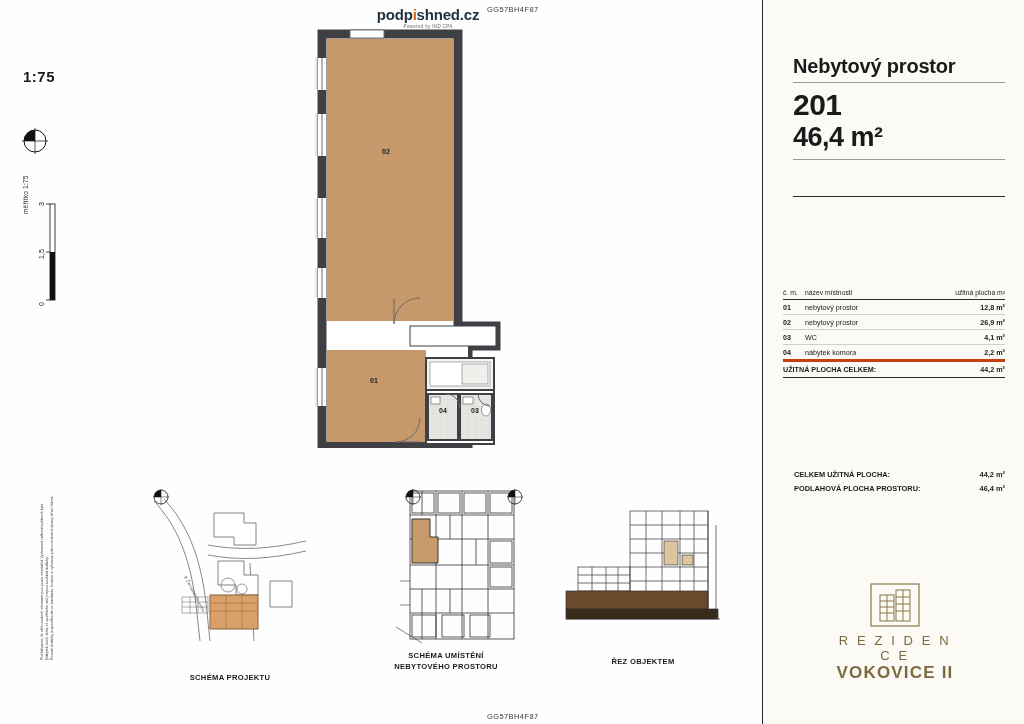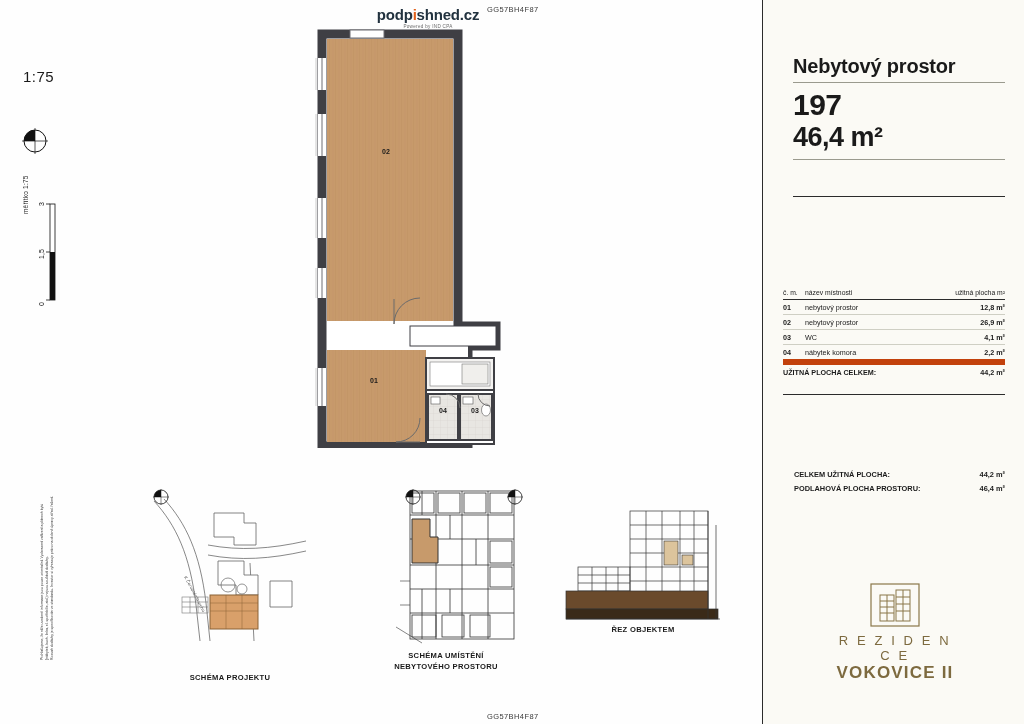--- a/index.html
+++ b/index.html
@@ -43,21 +43,21 @@
   }
   .logo .lg1 .dot { color: #e2601a; }
   .logo .lg2 {
     font-size: 4.6px; color: #6a6a6a; letter-spacing: .3px;
     margin-top: 2px;
   }
 
   
   .scale-label {
     position: absolute; left: 23px; top: 68px;
-    font-size: 15px; font-weight: normal; letter-spacing: .5px;
+    font-size: 15px; font-weight: bold; letter-spacing: .5px;
   }
   .north {
     position: absolute; left: 20px; top: 126px;
     width: 30px; height: 30px;
   }
   .north svg { display:block; }
 
   .scalebar {
     position: absolute; left: 24px; top: 196px;
     width: 46px; height: 115px;
@@ -156,24 +156,24 @@
   .tbl th.c3 { text-align: right; width: 70px; }
   .tbl td {
     padding: 2.5px 0;
     border-bottom: 1px solid #cfcfc4;
     font-size: 7.2px;
   }
   .tbl td.c1 { font-weight: bold; }
   .tbl td.c3 { text-align: right; font-weight: bold; }
   .tbl tr.total td {
     border-bottom: 1px solid #2b2b2b;
-    border-top: 6px solid #c2410c;
+    border-top: 3px solid #c2410c;
     font-weight: bold;
     font-size: 7.2px;
-    padding-top: 3px; padding-bottom: 17px;
+    padding-top: 3px; padding-bottom: 3px;
   }
 
   .sumblock {
     position: absolute; left: 794px; top: 470px; width: 211px;
     font-size: 7.4px; font-weight: bold;
   }
   .sumrow { display: flex; justify-content: space-between; margin-bottom: 5px; }
 
   
   .brand {
@@ -191,21 +191,21 @@
   }
 
   
   .thumb-cap {
     position: absolute;
     font-size: 7.6px; font-weight: bold; text-align: center;
     letter-spacing: .3px; line-height: 11px;
   }
   .cap1 { left: 152px; top: 672px; width: 156px; }
   .cap2 { left: 368px; top: 650px; width: 156px; }
-  .cap3 { left: 568px; top: 624px; width: 150px; }
+  .cap3 { left: 568px; top: 656px; width: 150px; }
 
   .thumb { position: absolute; }
   .t1 { left: 150px; top: 485px; width: 160px; height: 160px; }
   .t2 { left: 392px; top: 485px; width: 140px; height: 160px; }
   .t3 { left: 560px; top: 505px; width: 165px; height: 135px; }
 
   .compass-sm { position: absolute; width: 18px; height: 18px; }
   .cs1 { left: 152px; top: 488px; }
   .cs2 { left: 404px; top: 488px; }
   .cs3 { left: 506px; top: 488px; }
@@ -446,21 +446,21 @@
       <rect x="122" y="50" width="11" height="10" fill="#dcc49c" stroke="#333" stroke-width="0.6"></rect>
     </svg>
   </div>
   <div class="thumb-cap cap3">ŘEZ OBJEKTEM</div>
 
   <div class="divider-v"></div>
   <div class="panel"></div>
 
   <div class="title-main">Nebytový prostor</div>
   <div class="hr1"></div>
-  <div class="unit-no">197</div>
+  <div class="unit-no">201</div>
   <div class="unit-area">46,4 m²</div>
   <div class="hr2"></div>
   <div class="hr3"></div>
 
   <table class="tbl">
     <thead>
       <tr>
         <th class="c1">č. m.</th>
         <th class="c2">název místnosti</th>
         <th class="c3">užitná plocha m²</th>

